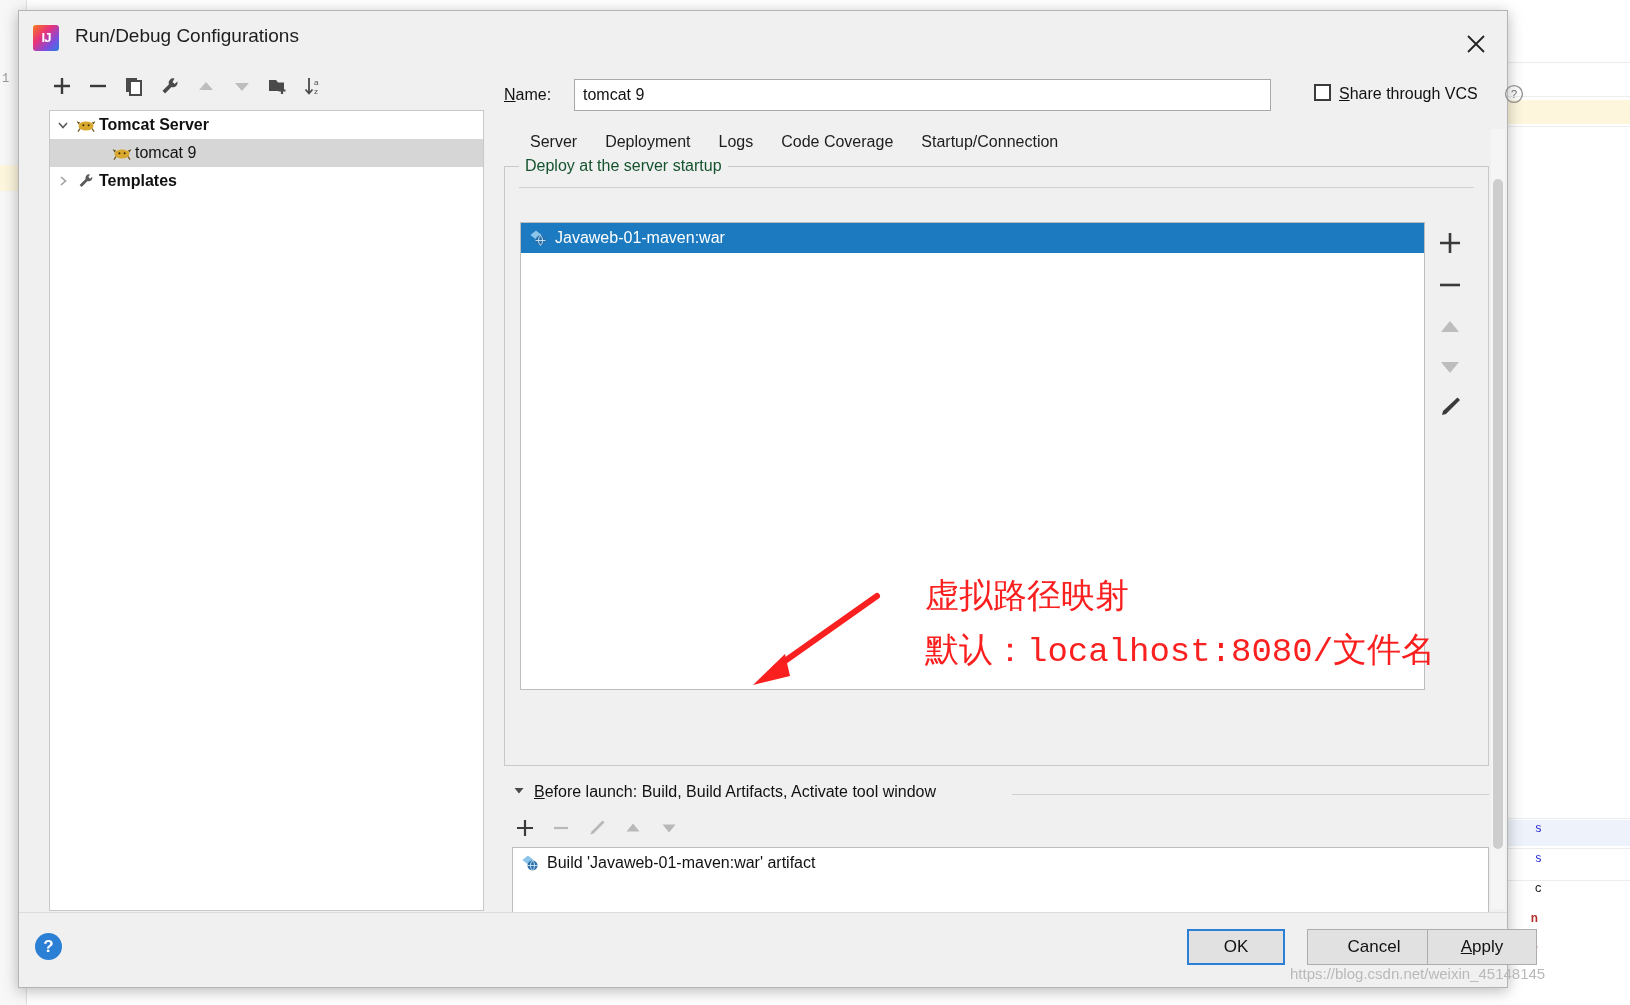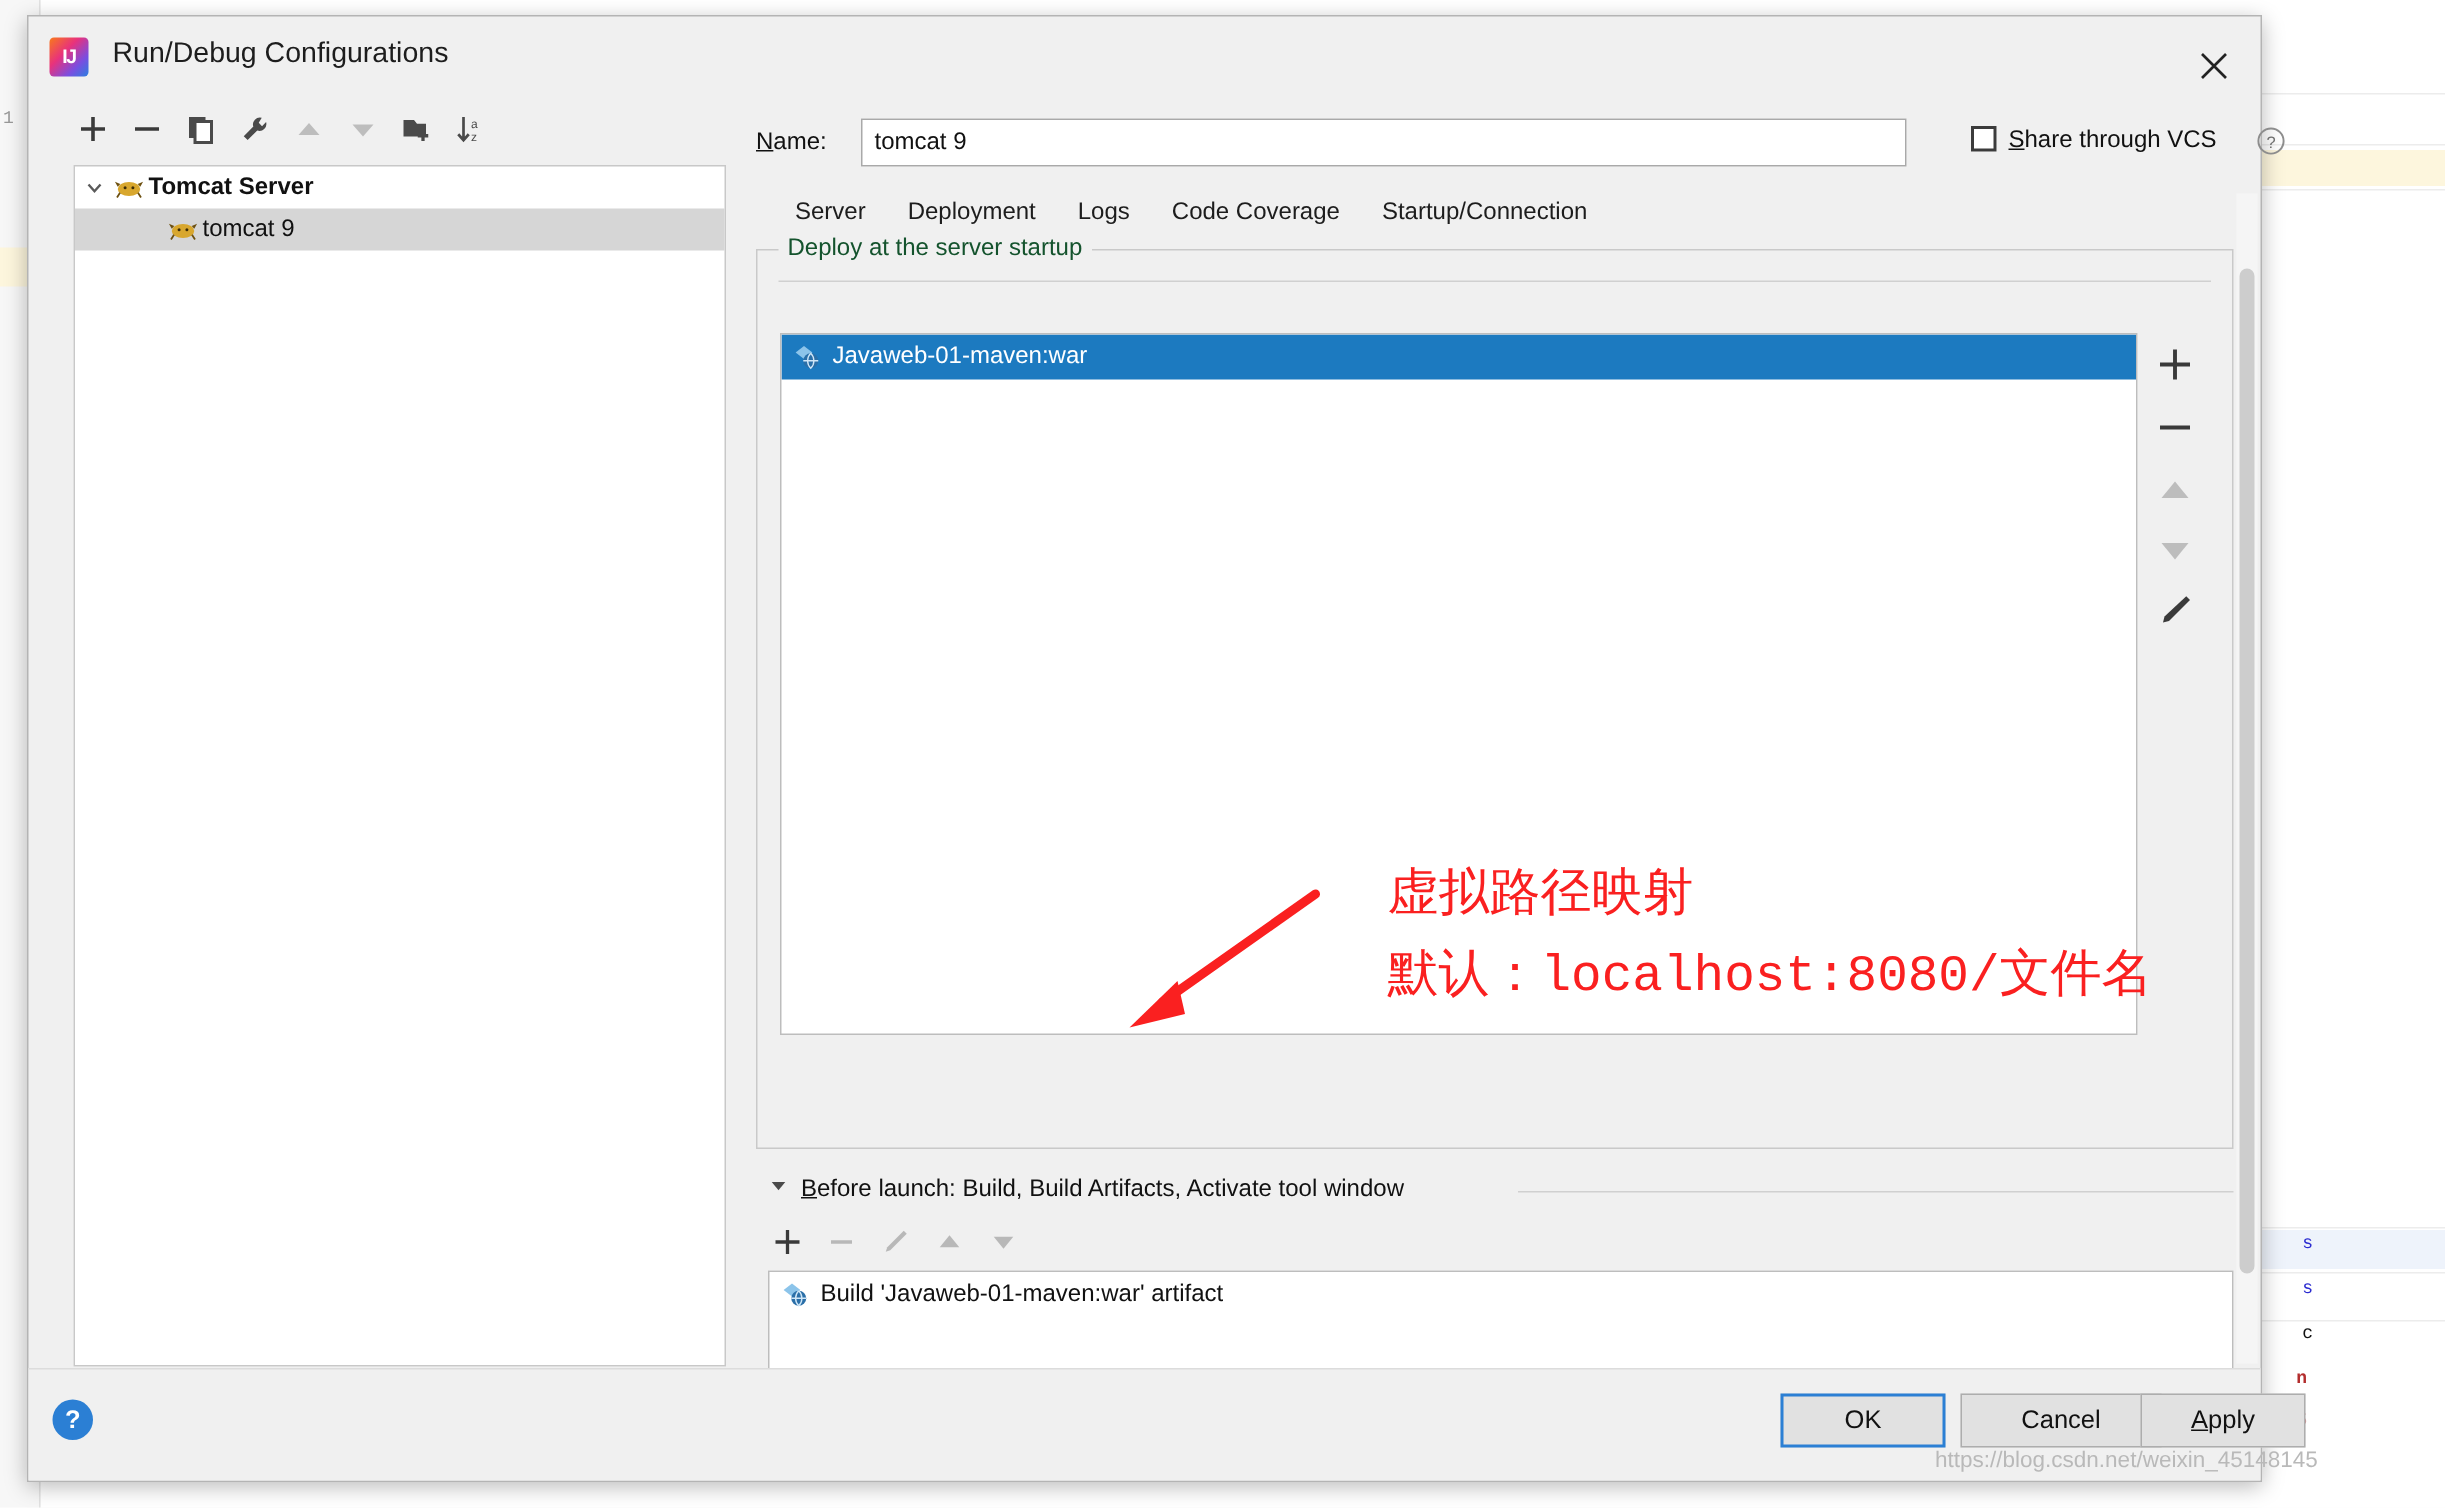--- a/index.html
+++ b/index.html
@@ -245,20 +245,33 @@
           <path d="M2.5 8.5 L0.6 5.2 L4.2 6.6 Z" fill="#6d5010"></path>
           <path d="M17.5 8.5 L19.4 5.2 L15.8 6.6 Z" fill="#6d5010"></path>
           <path d="M4 12.5 L2 15.6 M16 12.5 L18 15.6" stroke="#6d5010" stroke-width="1.2"></path>
           <circle cx="7.4" cy="9.2" r="1" fill="#3c2c06"></circle>
           <circle cx="12.6" cy="9.2" r="1" fill="#3c2c06"></circle>
         </svg>
       </span>
       <span class="tree-label">tomcat 9</span>
     </div>
 
+    <div class="tree-row">
+      <span class="tw">
+        <svg width="14" height="14" viewBox="0 0 14 14">
+            <path d="M5 3 L9.5 7 L5 11" stroke="#a0a0a0" stroke-width="1.6" fill="none"></path>
+          </svg>
+      </span>
+      <span class="wrench-ico">
+        <svg width="20" height="18" viewBox="0 0 20 18">
+          <path d="M14 2.5a3.6 3.6 0 0 0-4.4 4.6L3.6 13.1l2 2 6-6a3.6 3.6 0 0 0 4.6-4.4l-2.1 2.1-1.7-1.7z" fill="#5a5a5a"></path>
+        </svg>
+      </span>
+      <span class="tree-label bold">Templates</span>
+    </div>
   </div>
 
   <div class="name-row">
     <div class="name-lbl"><u>N</u><span>ame:</span></div>
     <div class="name-input">tomcat 9</div>
     <div class="vcs-box"></div>
     <div class="vcs-lbl"><u>S</u>hare through VCS</div>
     <div class="help-q">
       <svg width="20" height="20" viewBox="0 0 20 20">
         <circle cx="10" cy="10" r="8.4" fill="none" stroke="#8d8d8d" stroke-width="1.3"></circle>
@@ -374,21 +387,21 @@
       </div>
     </div>
   </div>
 
   <div class="dlg-scroll">
     <div class="thumb"></div>
   </div>
 
   <div class="footer">
     <div class="help-circle">?</div>
-    <div class="fbtn primary" style="left:1168px;width:110px;">OK</div>
+    <div class="fbtn primary" style="left:1168px;width:98px;">OK</div>
     <div class="fbtn" style="left:1288px;width:134px;">Cancel</div>
     <div class="fbtn" style="left:1408px;width:110px;"><u>A</u>pply</div>
   </div>
 </div>
 
 <div class="ann" style="left:925px;top:548px;">虚拟路径映射</div>
 <div class="ann" style="left:925px;top:602px;">默认：localhost:8080/文件名</div>
 <svg class="ann-arrow" style="left:745px;top:592px;" width="140" height="95" viewBox="0 0 140 95">
   <path d="M132 4 L30 76" stroke="#fa2020" stroke-width="6" stroke-linecap="round" fill="none"></path>
   <path d="M8 93 L40 62 L45 84 Z" fill="#fa2020"></path>

